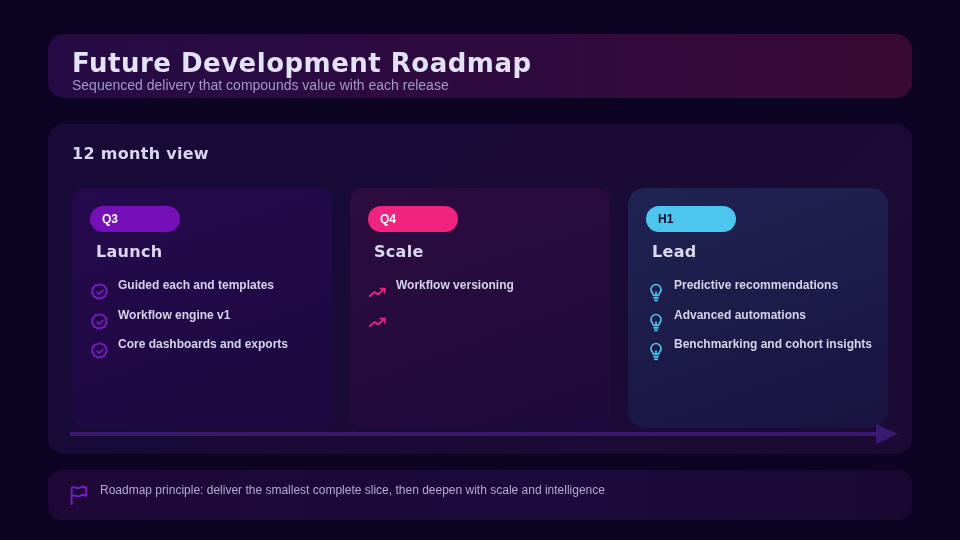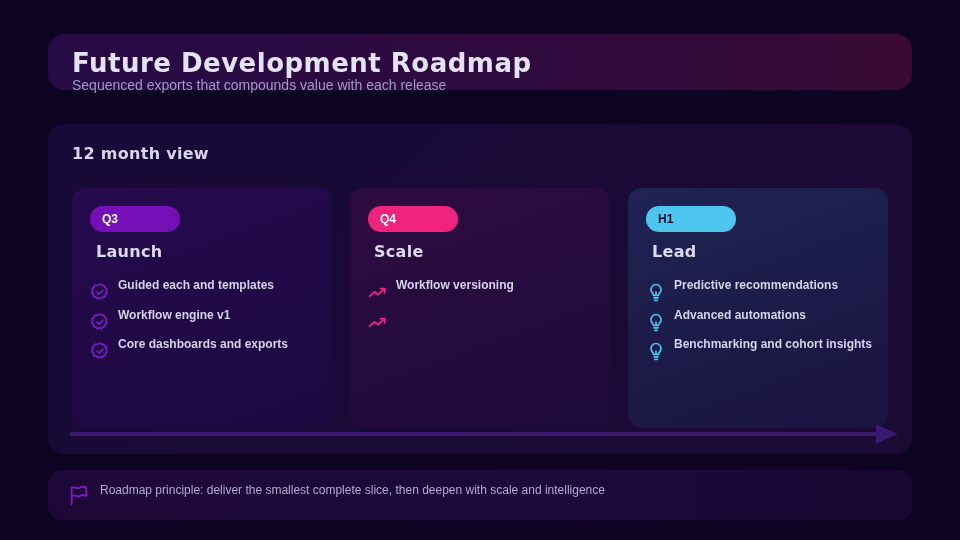--- a/index.html
+++ b/index.html
@@ -3,21 +3,21 @@
 <meta charset="utf-8">
 <style>
   * { box-sizing: border-box; margin: 0; padding: 0; }
   html, body { width: 960px; height: 540px; overflow: hidden; }
   body {
     background: #0d0322;
     font-family: "Liberation Sans", sans-serif;
     position: relative;
   }
   .header {
-    position: absolute; left: 48px; top: 34px; width: 864px; height: 56px;
+    position: absolute; left: 48px; top: 34px; width: 864px; height: 64px;
     border-radius: 16px;
     background: linear-gradient(90deg, #260a45 0%, #2f0a3f 55%, #3a0a35 100%);
   }
   .title {
     position: absolute; left: 24px; top: 16px;
     font-family: "DejaVu Sans", sans-serif;
     font-size: 26px; font-weight: bold; letter-spacing: 0.5px;
     color: #e4e2f7; line-height: 1;
   }
   .subtitle {
@@ -34,21 +34,21 @@
     position: absolute; left: 24px; top: 20px;
     font-family: "DejaVu Sans", sans-serif;
     font-size: 16px; font-weight: bold; color: #d9d5ef; letter-spacing: 0.3px;
   }
   .card {
     position: absolute; top: 64px; width: 260px; height: 240px;
     border-radius: 14px;
   }
   .card.c1 { left: 24px; background: linear-gradient(160deg, #250a4d 0%, #1c0940 100%); }
   .card.c2 { left: 302px; background: linear-gradient(160deg, #2e0c40 0%, #1e0a3c 100%); }
-  .card.c3 { left: 580px; background: linear-gradient(160deg, #1f2452 0%, #1a1340 100%); }
+  .card.c3 { left: 580px; background: linear-gradient(160deg, #1f2452 0%, #1a1340 100%); border-radius: 17px; }
   .pill {
     position: absolute; left: 18px; top: 18px; width: 90px; height: 26px;
     border-radius: 13px; padding-left: 12px;
     font-size: 12px; font-weight: bold; line-height: 26px;
   }
   .pill.p1 { background: #7510b8; color: #ffffff; }
   .pill.p2 { background: #f0247f; color: #ffffff; }
   .pill.p3 { background: #4cc6ef; color: #0d0b2a; }
   .card-title {
     position: absolute; left: 24px; top: 54px;
@@ -80,21 +80,21 @@
   .footer .text {
     position: absolute; left: 52px; top: 13px;
     font-size: 12px; font-weight: normal; color: #b3abd1; white-space: nowrap;
   }
 </style>
 </head>
 <body>
 
 <div class="header">
   <div class="title">Future Development Roadmap</div>
-  <div class="subtitle">Sequenced exports that compounds value with each release</div>
+  <div class="subtitle">Sequenced delivery that compounds value with each release</div>
 </div>
 
 <div class="main">
   <div class="section-title">12 month view</div>
 
   <div class="card c1">
     <div class="pill p1">Q3</div>
     <div class="card-title">Launch</div>
     <div class="items">
       <div class="item">

